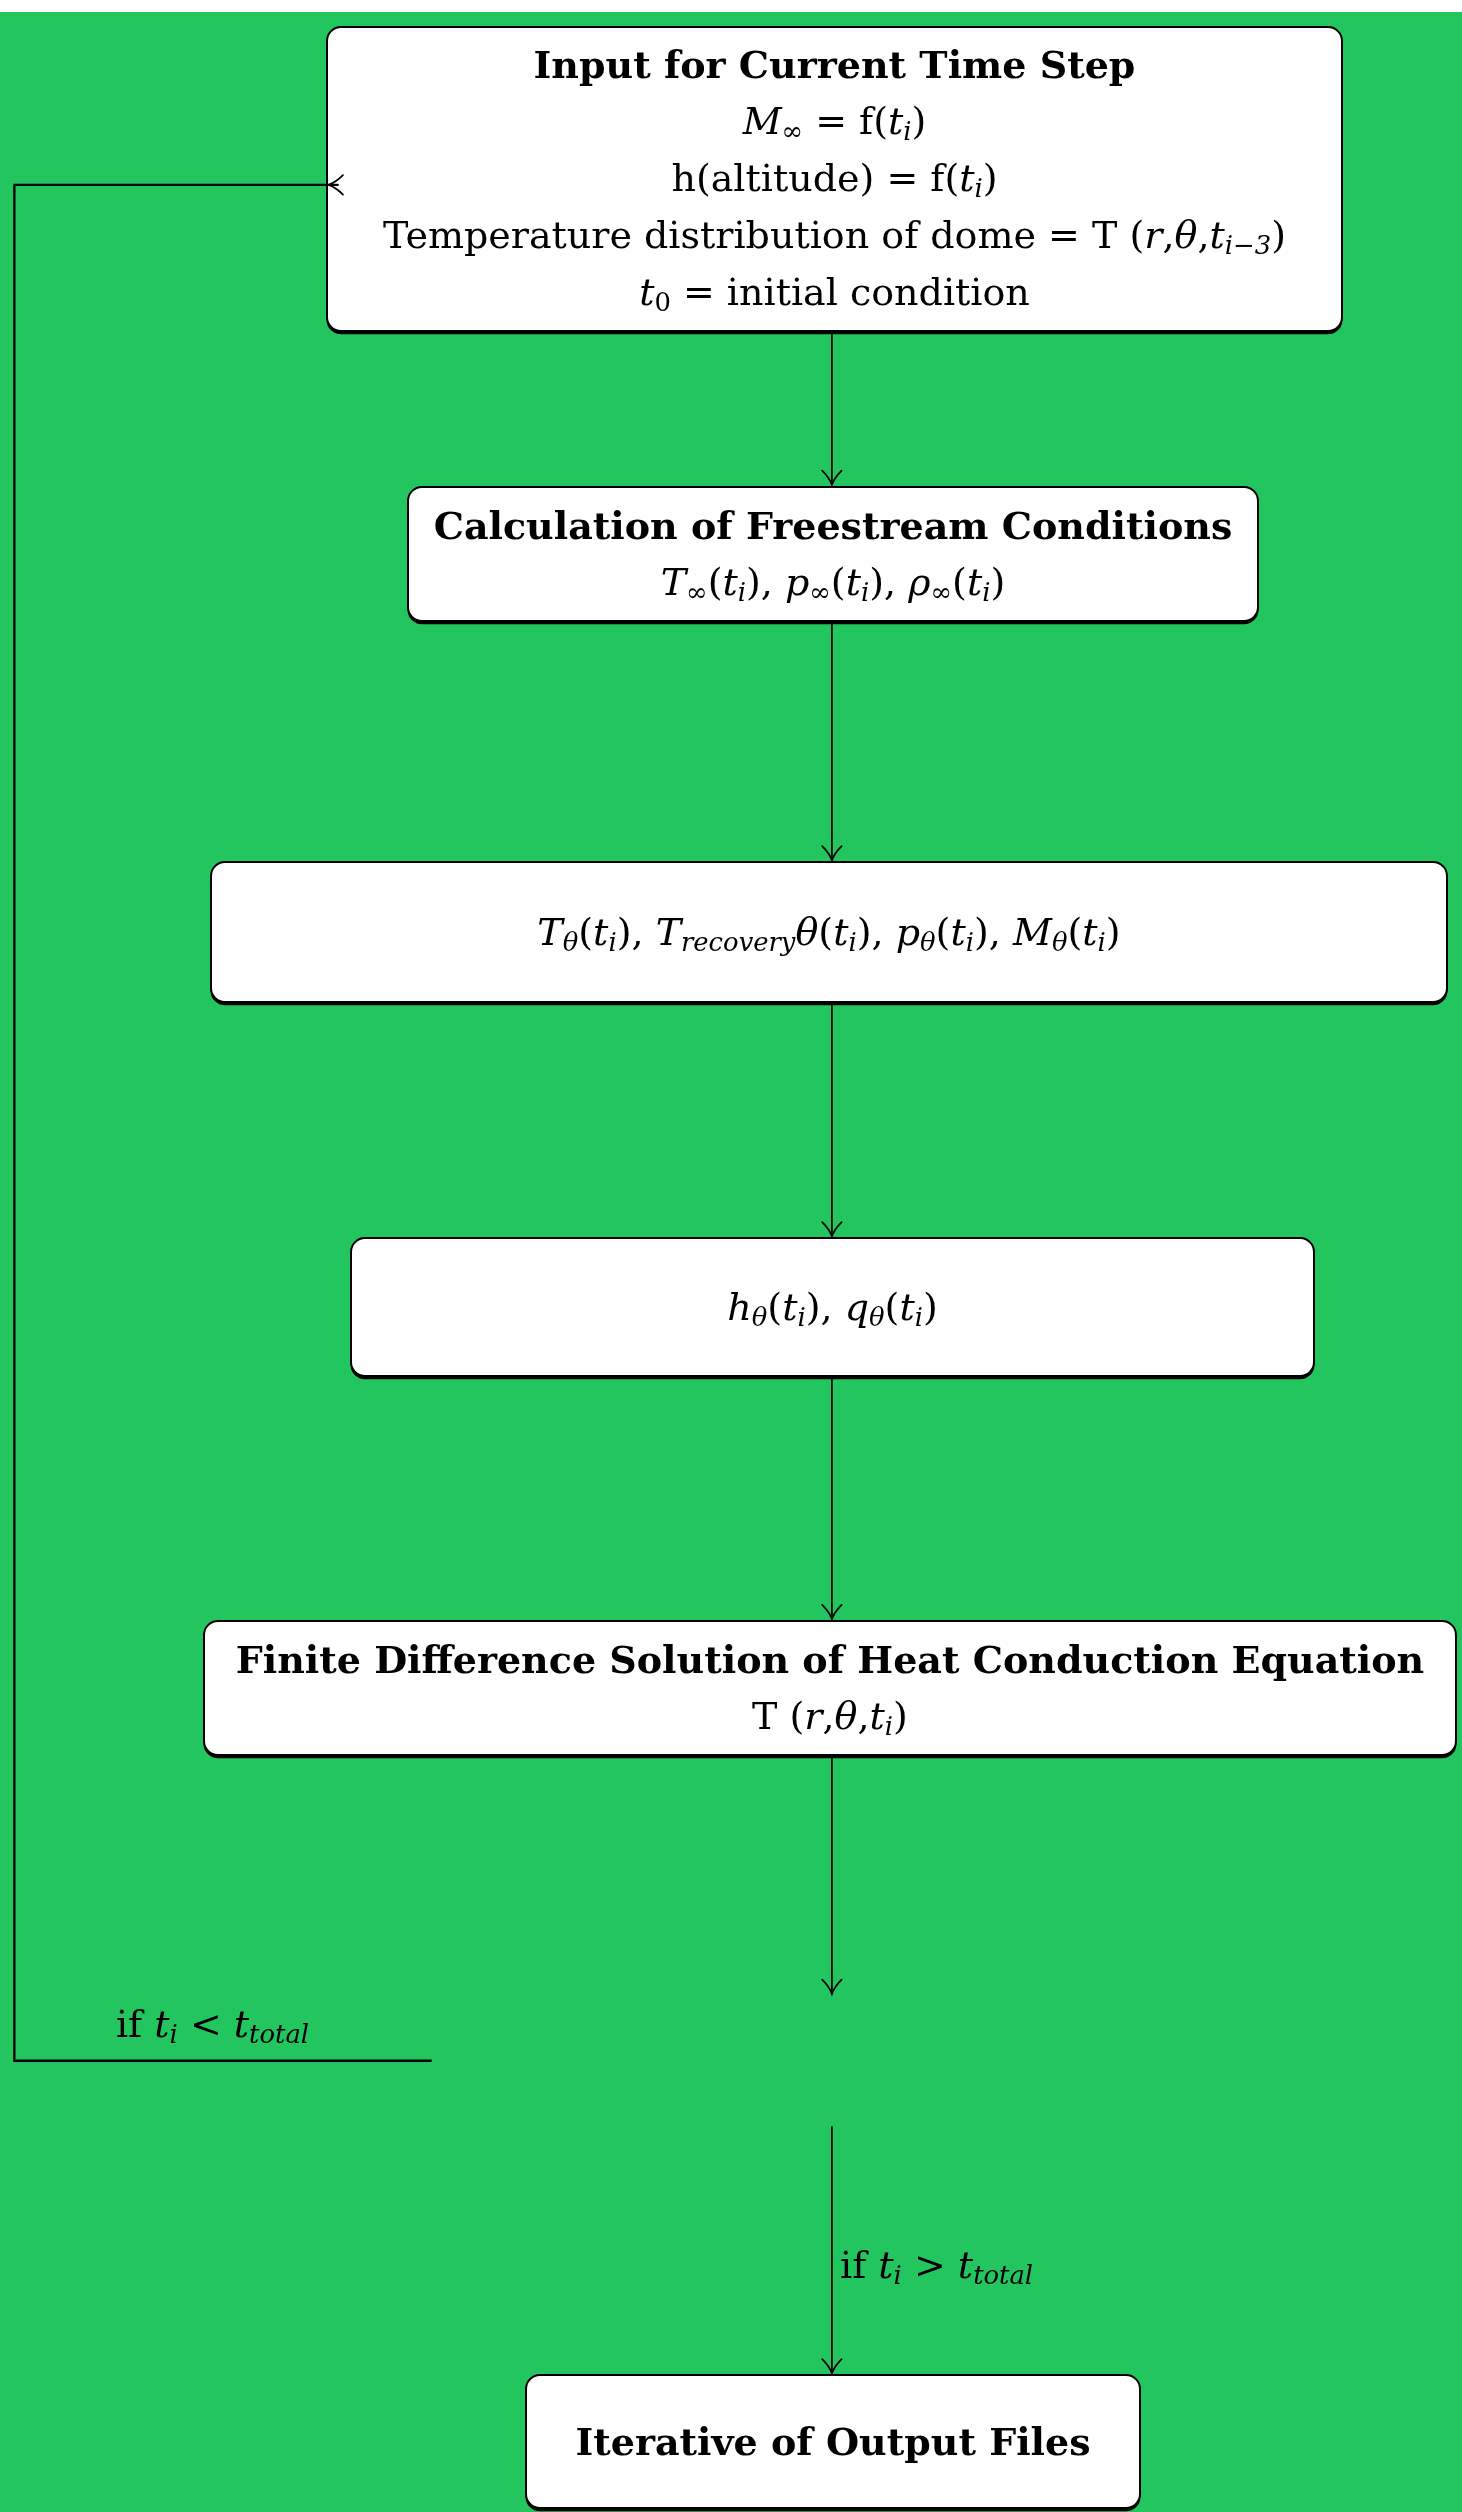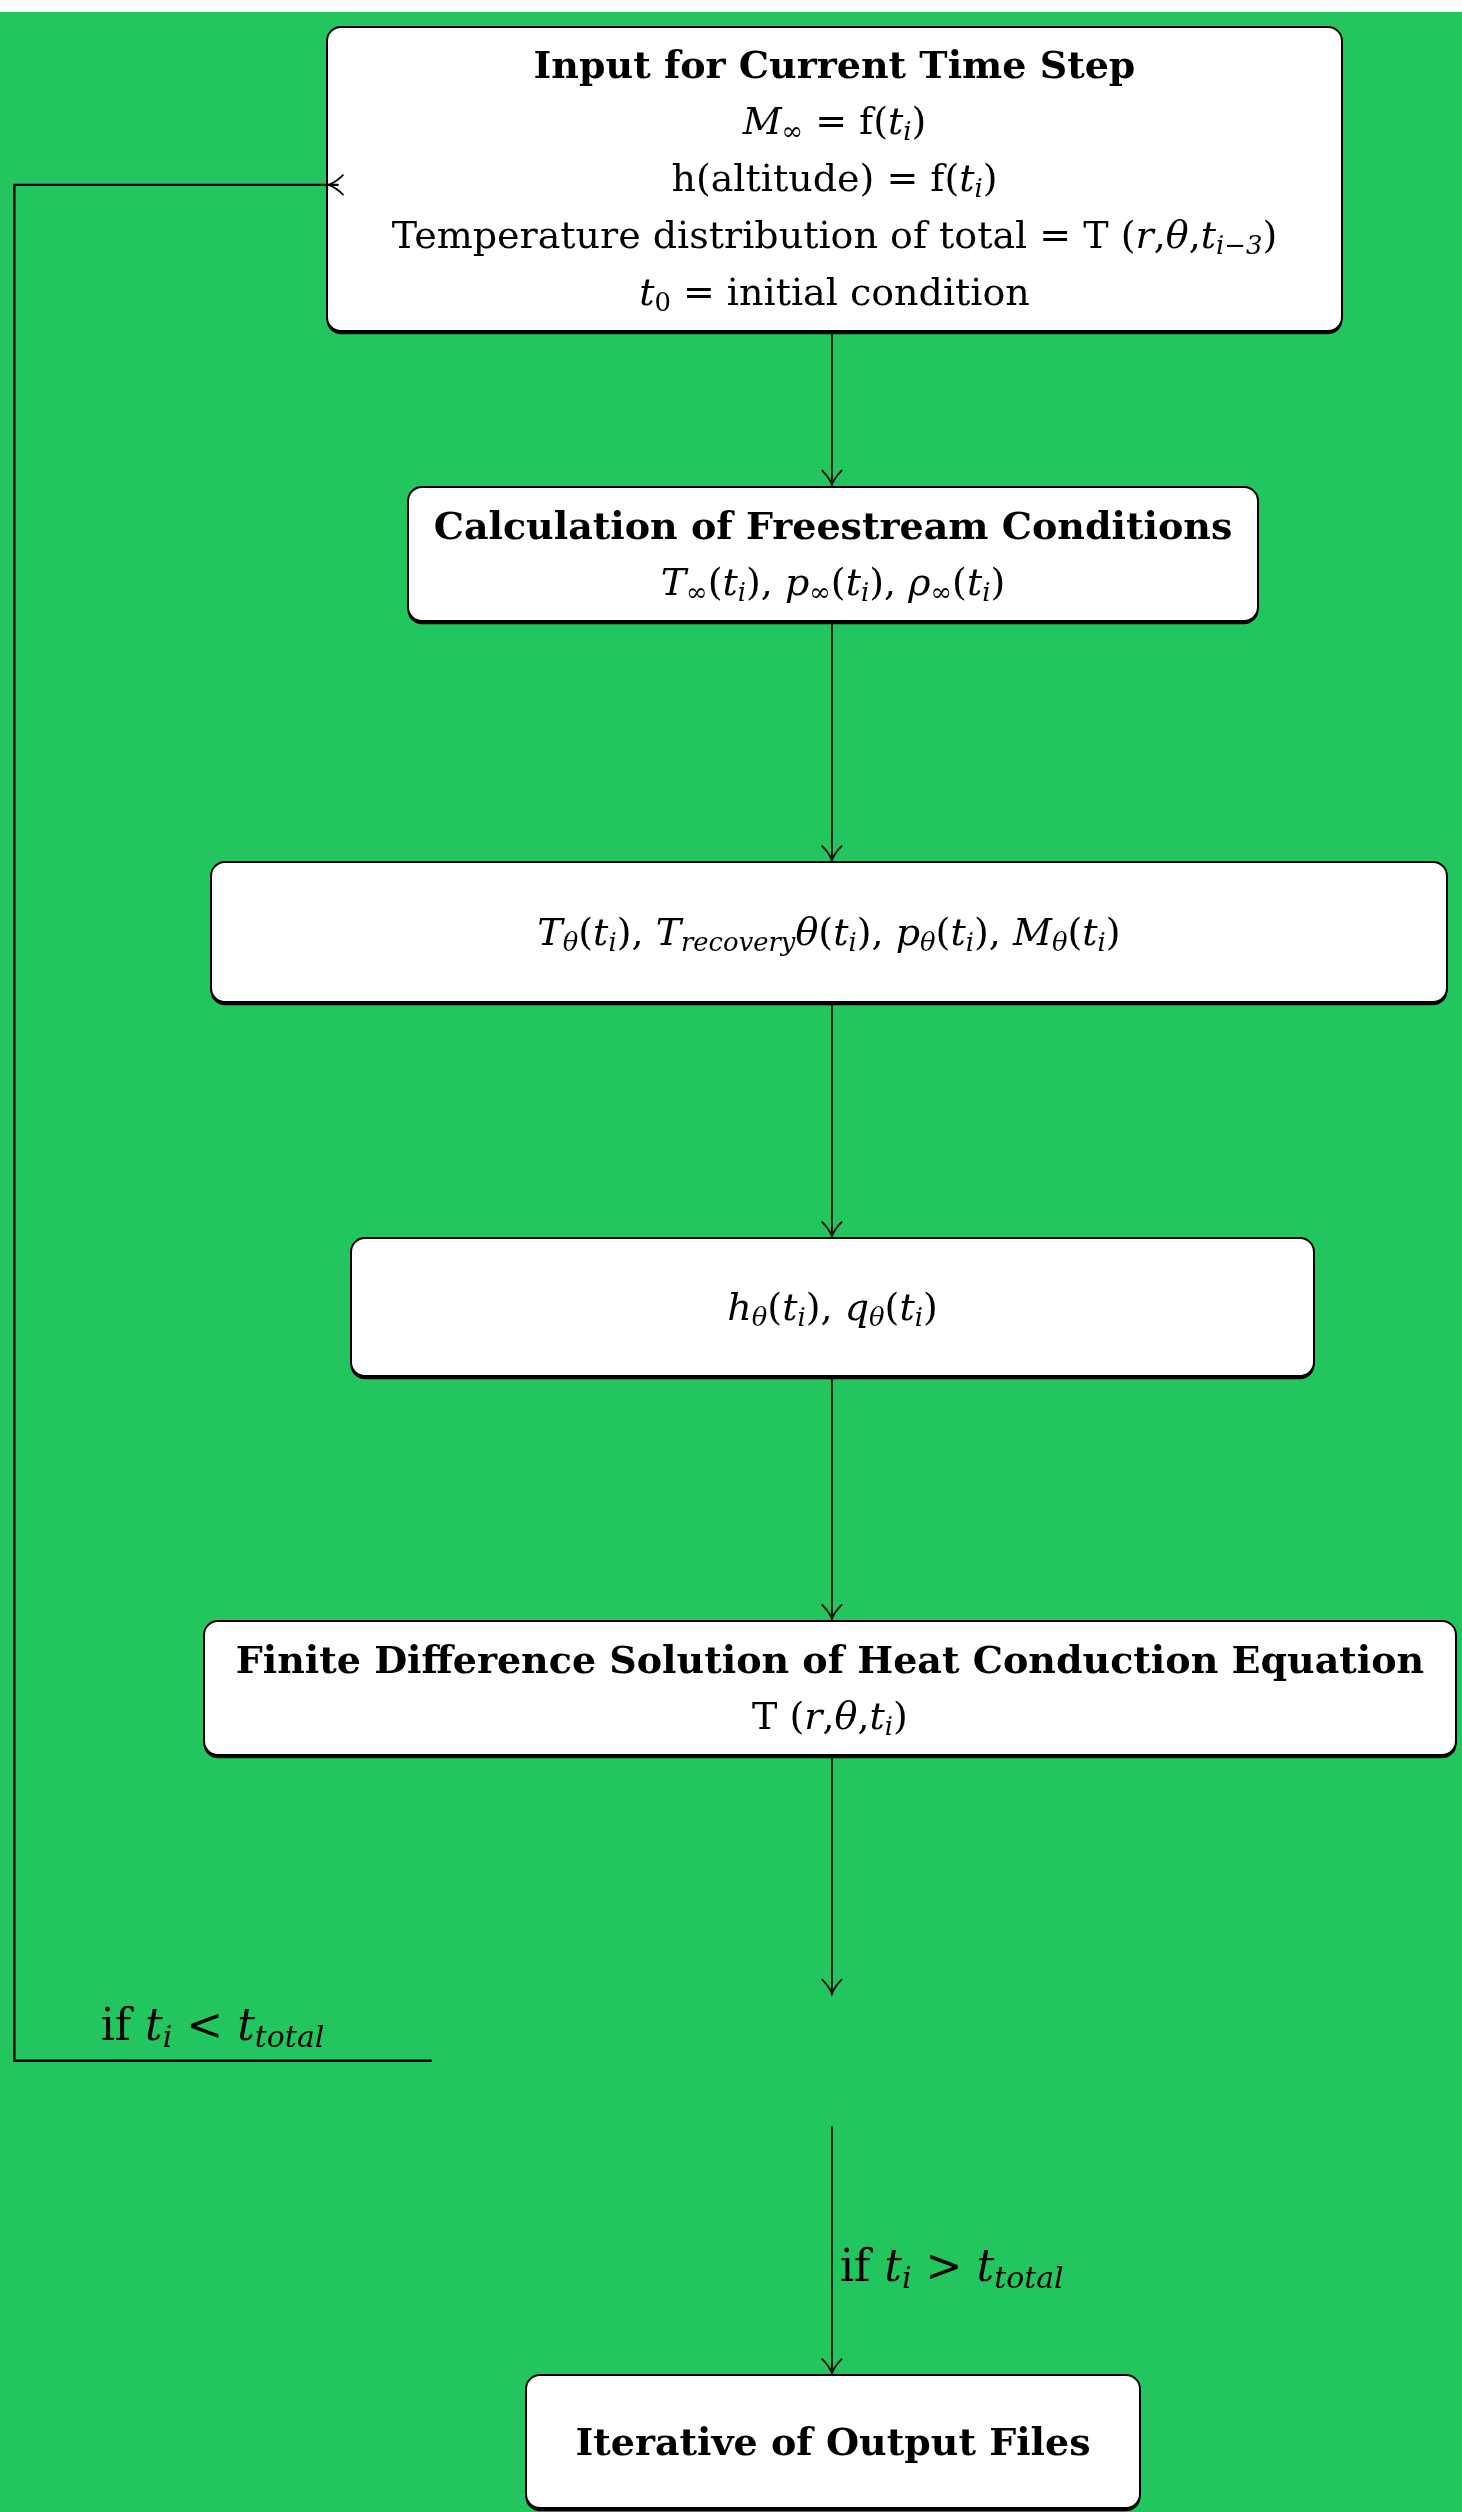--- a/index.html
+++ b/index.html
@@ -13,38 +13,38 @@
     border:2.3px solid #000;border-radius:15px;
     box-shadow:0 2.9px 0 -0.6px #000;
     display:flex;flex-direction:column;justify-content:center;align-items:center;
     z-index:1;
   }
   .line{
     display:block;height:57px;line-height:57px;text-align:center;
     white-space:pre;font-size:38px;
   }
   .flow-label{
-    position:absolute;font-size:44px;line-height:57px;white-space:pre;z-index:2;
+    position:absolute;font-size:38px;line-height:57px;white-space:pre;z-index:2;
   }
   .run-b{font-weight:bold;}
   .run-i{font-style:italic;}
   .run-sub{font-size:0.68em;vertical-align:-0.22em;}
   .run-isub{font-style:italic;font-size:0.68em;vertical-align:-0.22em;}
   svg.overlay{position:absolute;left:0;top:0;z-index:5;pointer-events:none;}
 </style>
 </head>
 <body>
 
 <div class="canvas">
 
   <div class="flow-box" style="left:326px;top:13.7px;width:1017px;height:306px">
     <div class="line"><span class="run-b">Input for Current Time Step</span></div>
     <div class="line"><span class="run-i">M</span><span class="run-sub">∞</span><span> = f(</span><span class="run-i">t</span><span class="run-isub">i</span><span>)</span></div>
     <div class="line"><span>h(altitude) = f(</span><span class="run-i">t</span><span class="run-isub">i</span><span>)</span></div>
-    <div class="line"><span>Temperature distribution of total = T (</span><span class="run-i">r</span><span>,</span><span class="run-i">θ</span><span>,</span><span class="run-i">t</span><span class="run-isub">i−3</span><span>)</span></div>
+    <div class="line"><span>Temperature distribution of dome = T (</span><span class="run-i">r</span><span>,</span><span class="run-i">θ</span><span>,</span><span class="run-i">t</span><span class="run-isub">i−3</span><span>)</span></div>
     <div class="line"><span class="run-i">t</span><span class="run-sub">0</span><span> = initial condition</span></div>
   </div>
 
   <div class="flow-box" style="left:407px;top:474px;width:852px;height:136px">
     <div class="line"><span class="run-b">Calculation of Freestream Conditions</span></div>
     <div class="line"><span class="run-i">T</span><span class="run-sub">∞</span><span>(</span><span class="run-i">t</span><span class="run-isub">i</span><span>), </span><span class="run-i">p</span><span class="run-sub">∞</span><span>(</span><span class="run-i">t</span><span class="run-isub">i</span><span>), </span><span class="run-i">ρ</span><span class="run-sub">∞</span><span>(</span><span class="run-i">t</span><span class="run-isub">i</span><span>)</span></div>
   </div>
 
   <div class="flow-box" style="left:210px;top:849px;width:1238px;height:142px">
     <div class="line"><span class="run-i">T</span><span class="run-isub">θ</span><span>(</span><span class="run-i">t</span><span class="run-isub">i</span><span>), </span><span class="run-i">T</span><span class="run-isub">recovery</span><span class="run-i">θ</span><span>(</span><span class="run-i">t</span><span class="run-isub">i</span><span>), </span><span class="run-i">p</span><span class="run-isub">θ</span><span>(</span><span class="run-i">t</span><span class="run-isub">i</span><span>), </span><span class="run-i">M</span><span class="run-isub">θ</span><span>(</span><span class="run-i">t</span><span class="run-isub">i</span><span>)</span></div>

